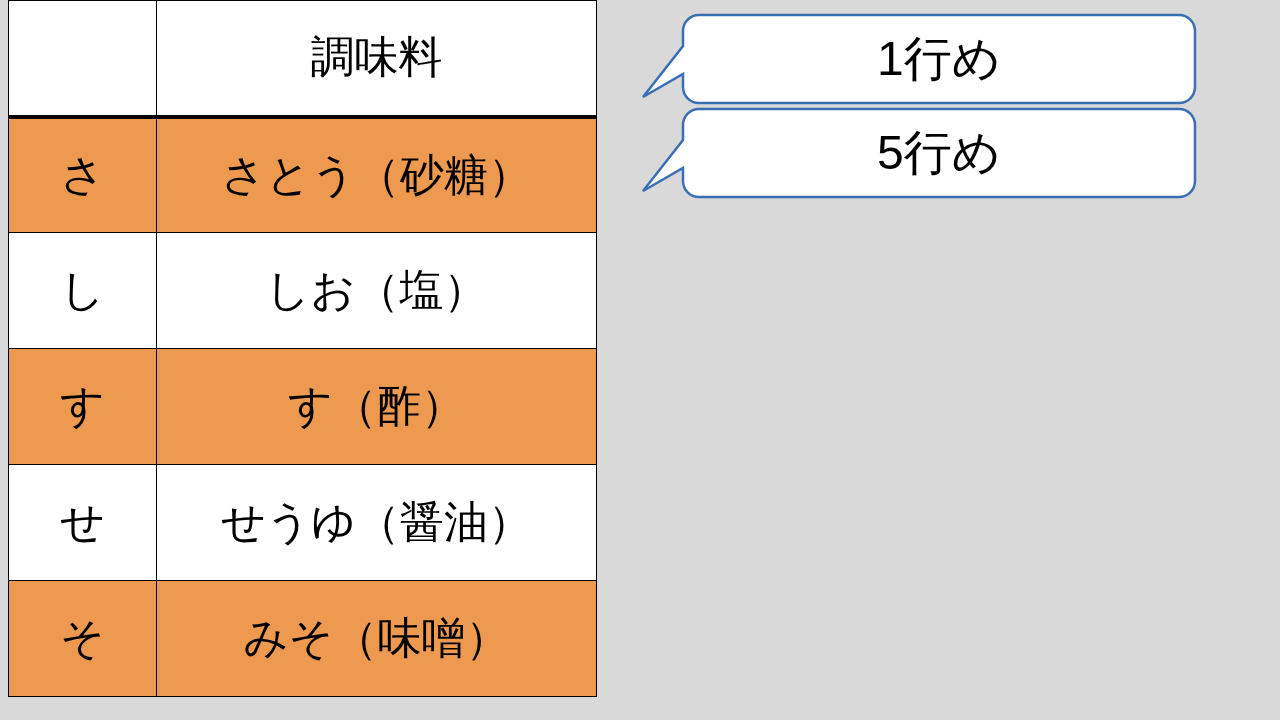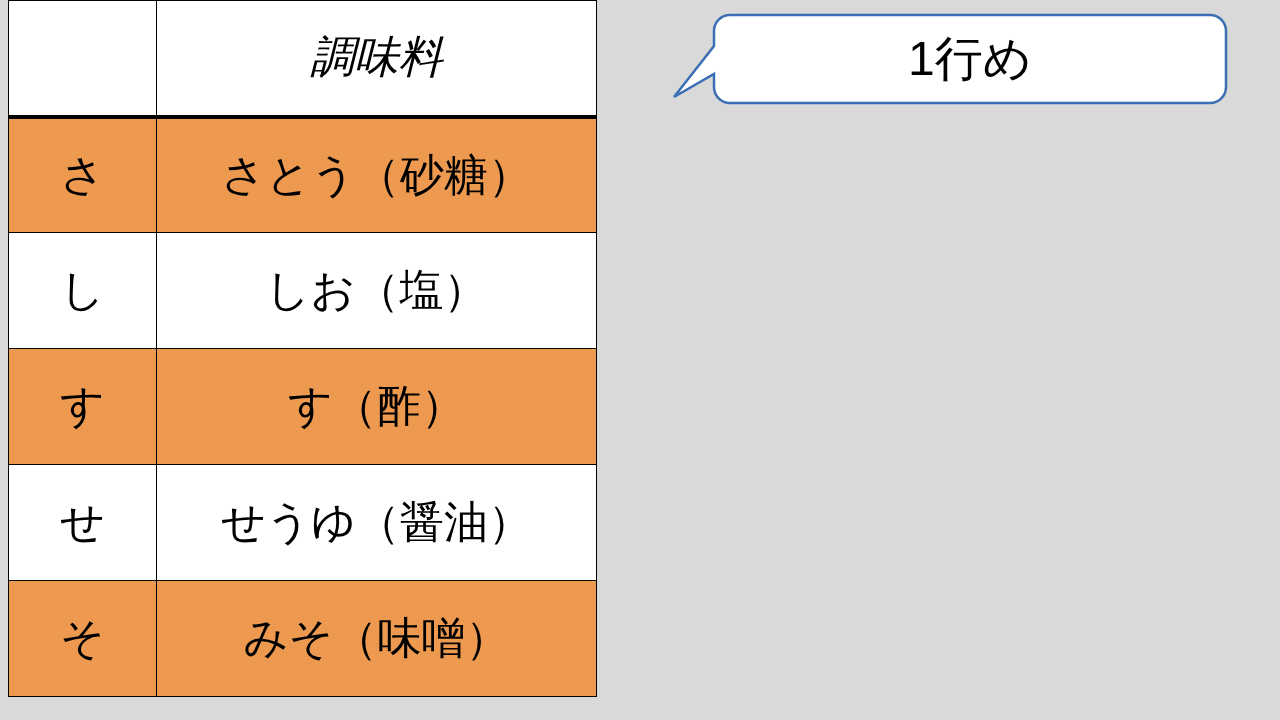--- a/index.html
+++ b/index.html
@@ -37,27 +37,26 @@
     padding: 0 8px;
   }
   .col-kana { width: 148px; }
   .col-name { width: 440px; }
   .row-white { background: #ffffff; }
   .row-orange { background: #ed9a50; }
 
   
   .header-row th {
     border-bottom: 4px solid #000;
-    font-style: italic;
   }
 
   
   .callouts {
     position: absolute;
-    left: 670px;
+    left: 639px;
     top: 12px;
     display: flex;
     flex-direction: column;
   }
   .callout {
     position: relative;
     width: 560px;
     height: 94px;
   }
   .callout svg {
@@ -124,16 +123,22 @@
     <div class="callout">
       <svg viewBox="0 0 560 94">
         <path class="stroke-blue" d="M60 3 H540 a16 16 0 0 1 16 16 V75 a16 16 0 0 1 -16 16 H60 a16 16 0 0 1 -16 -16 V62 L4 85 L44 34 V19 a16 16 0 0 1 16 -16 Z"></path>
       </svg>
       <div class="callout-text">1行め</div>
     </div>
 
 
 
 
+    <div class="callout">
+      <svg viewBox="0 0 560 94">
+        <path class="stroke-blue" d="M60 3 H540 a16 16 0 0 1 16 16 V75 a16 16 0 0 1 -16 16 H60 a16 16 0 0 1 -16 -16 V62 L4 85 L44 34 V19 a16 16 0 0 1 16 -16 Z"></path>
+      </svg>
+      <div class="callout-text">5行め</div>
+    </div>
 
   </div>
 
 </div>
 
 </body></html>

